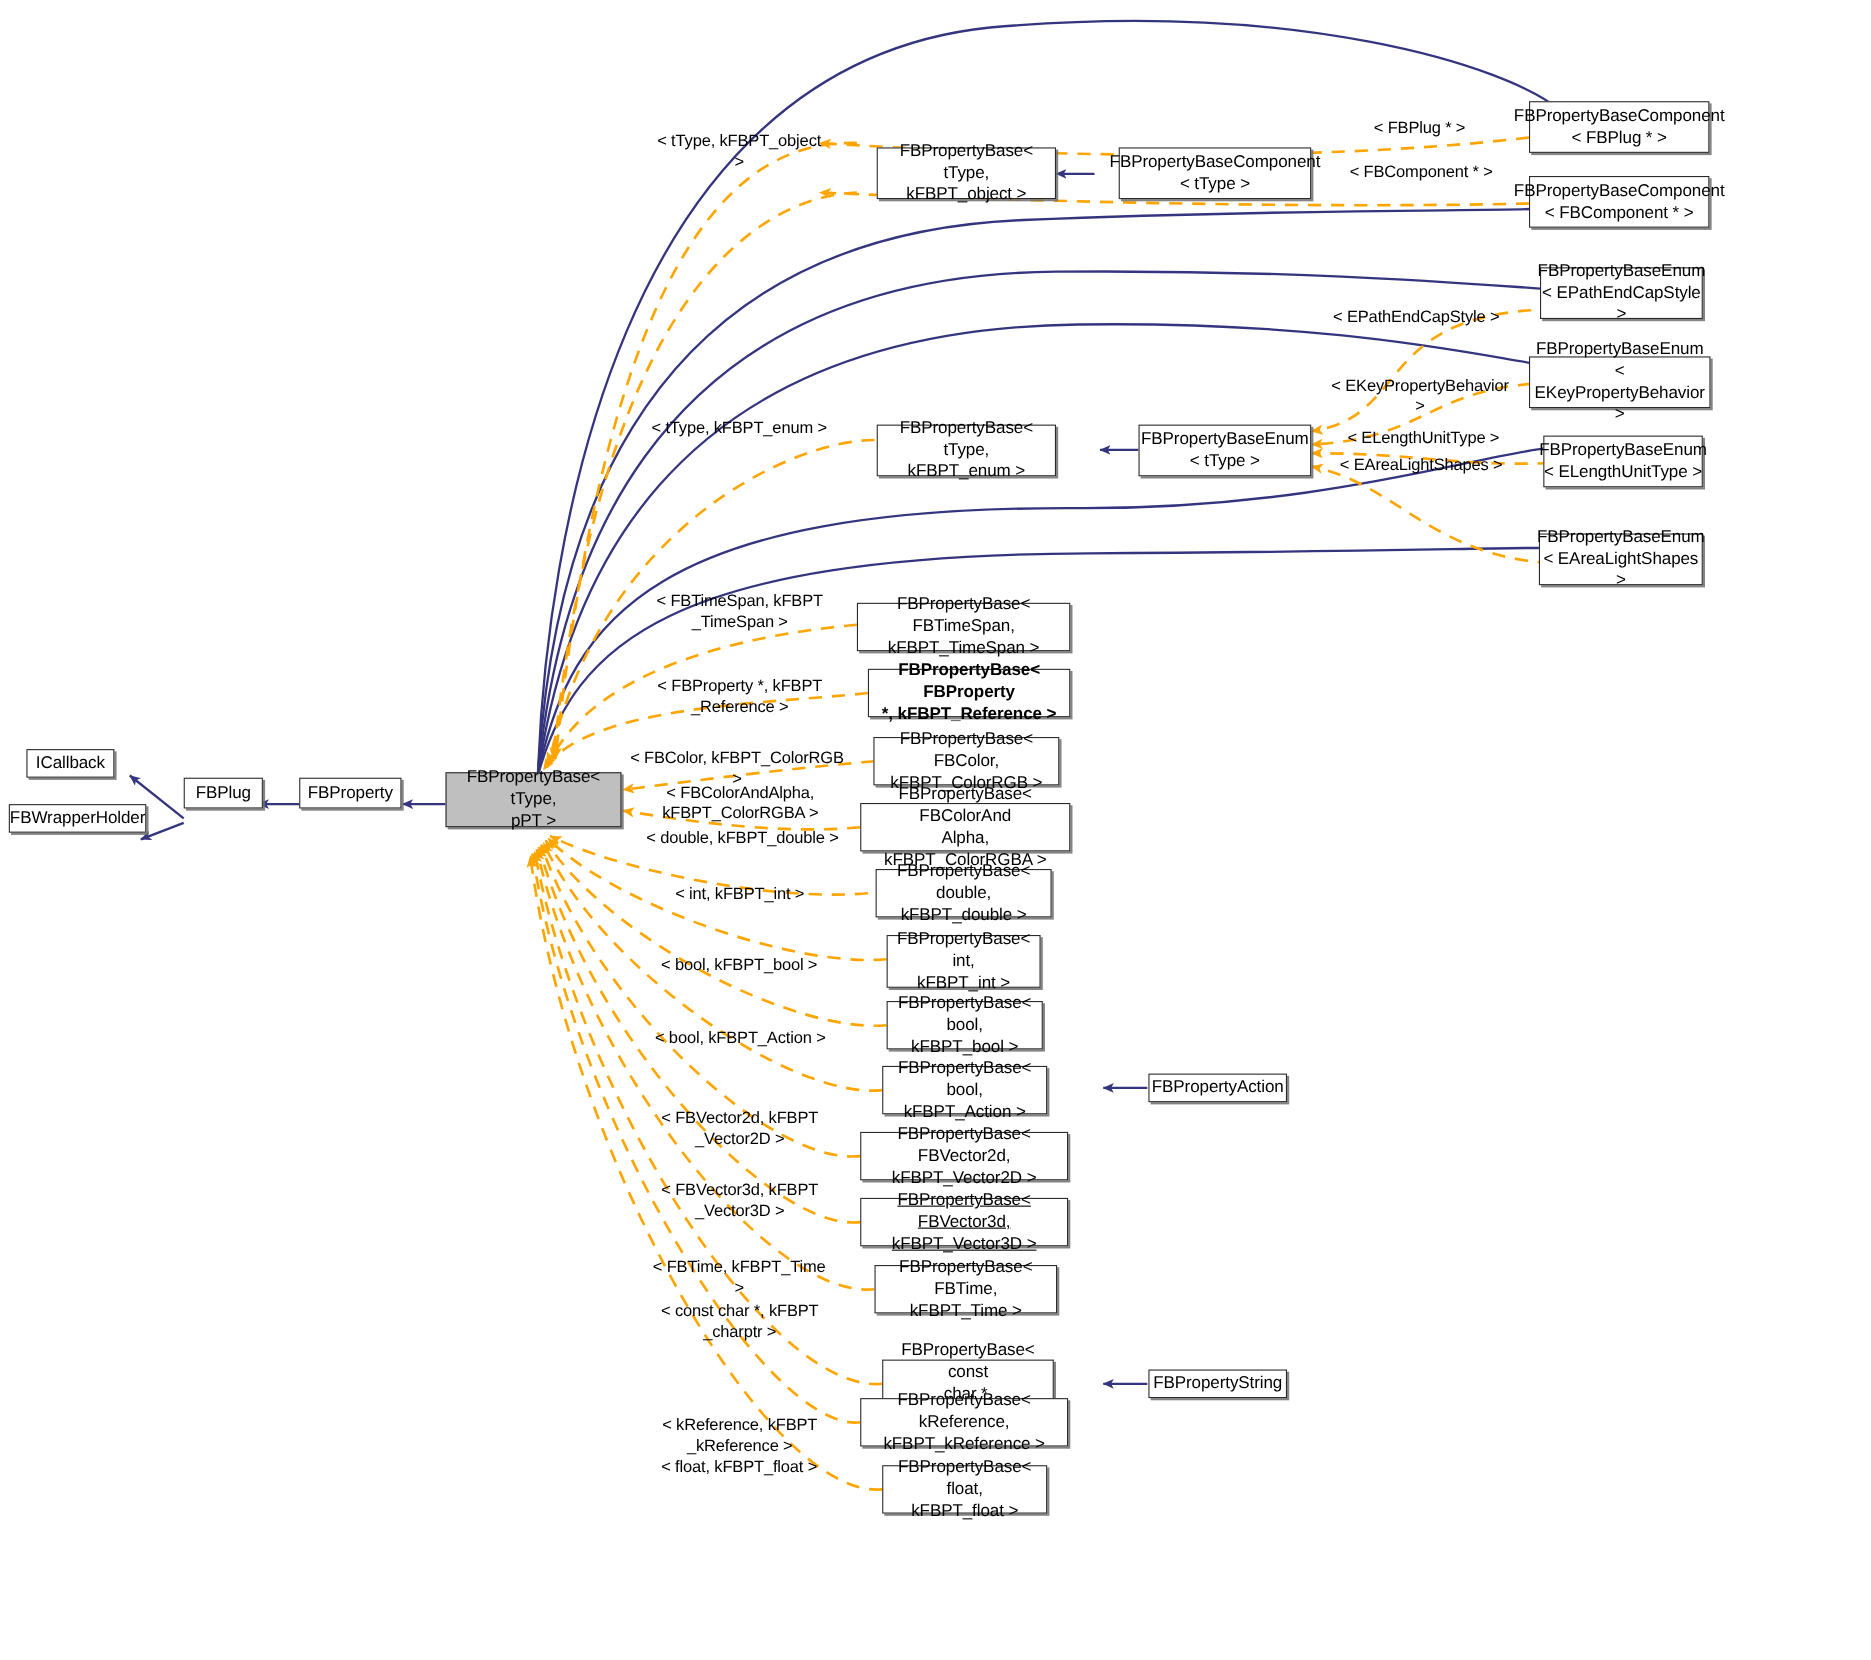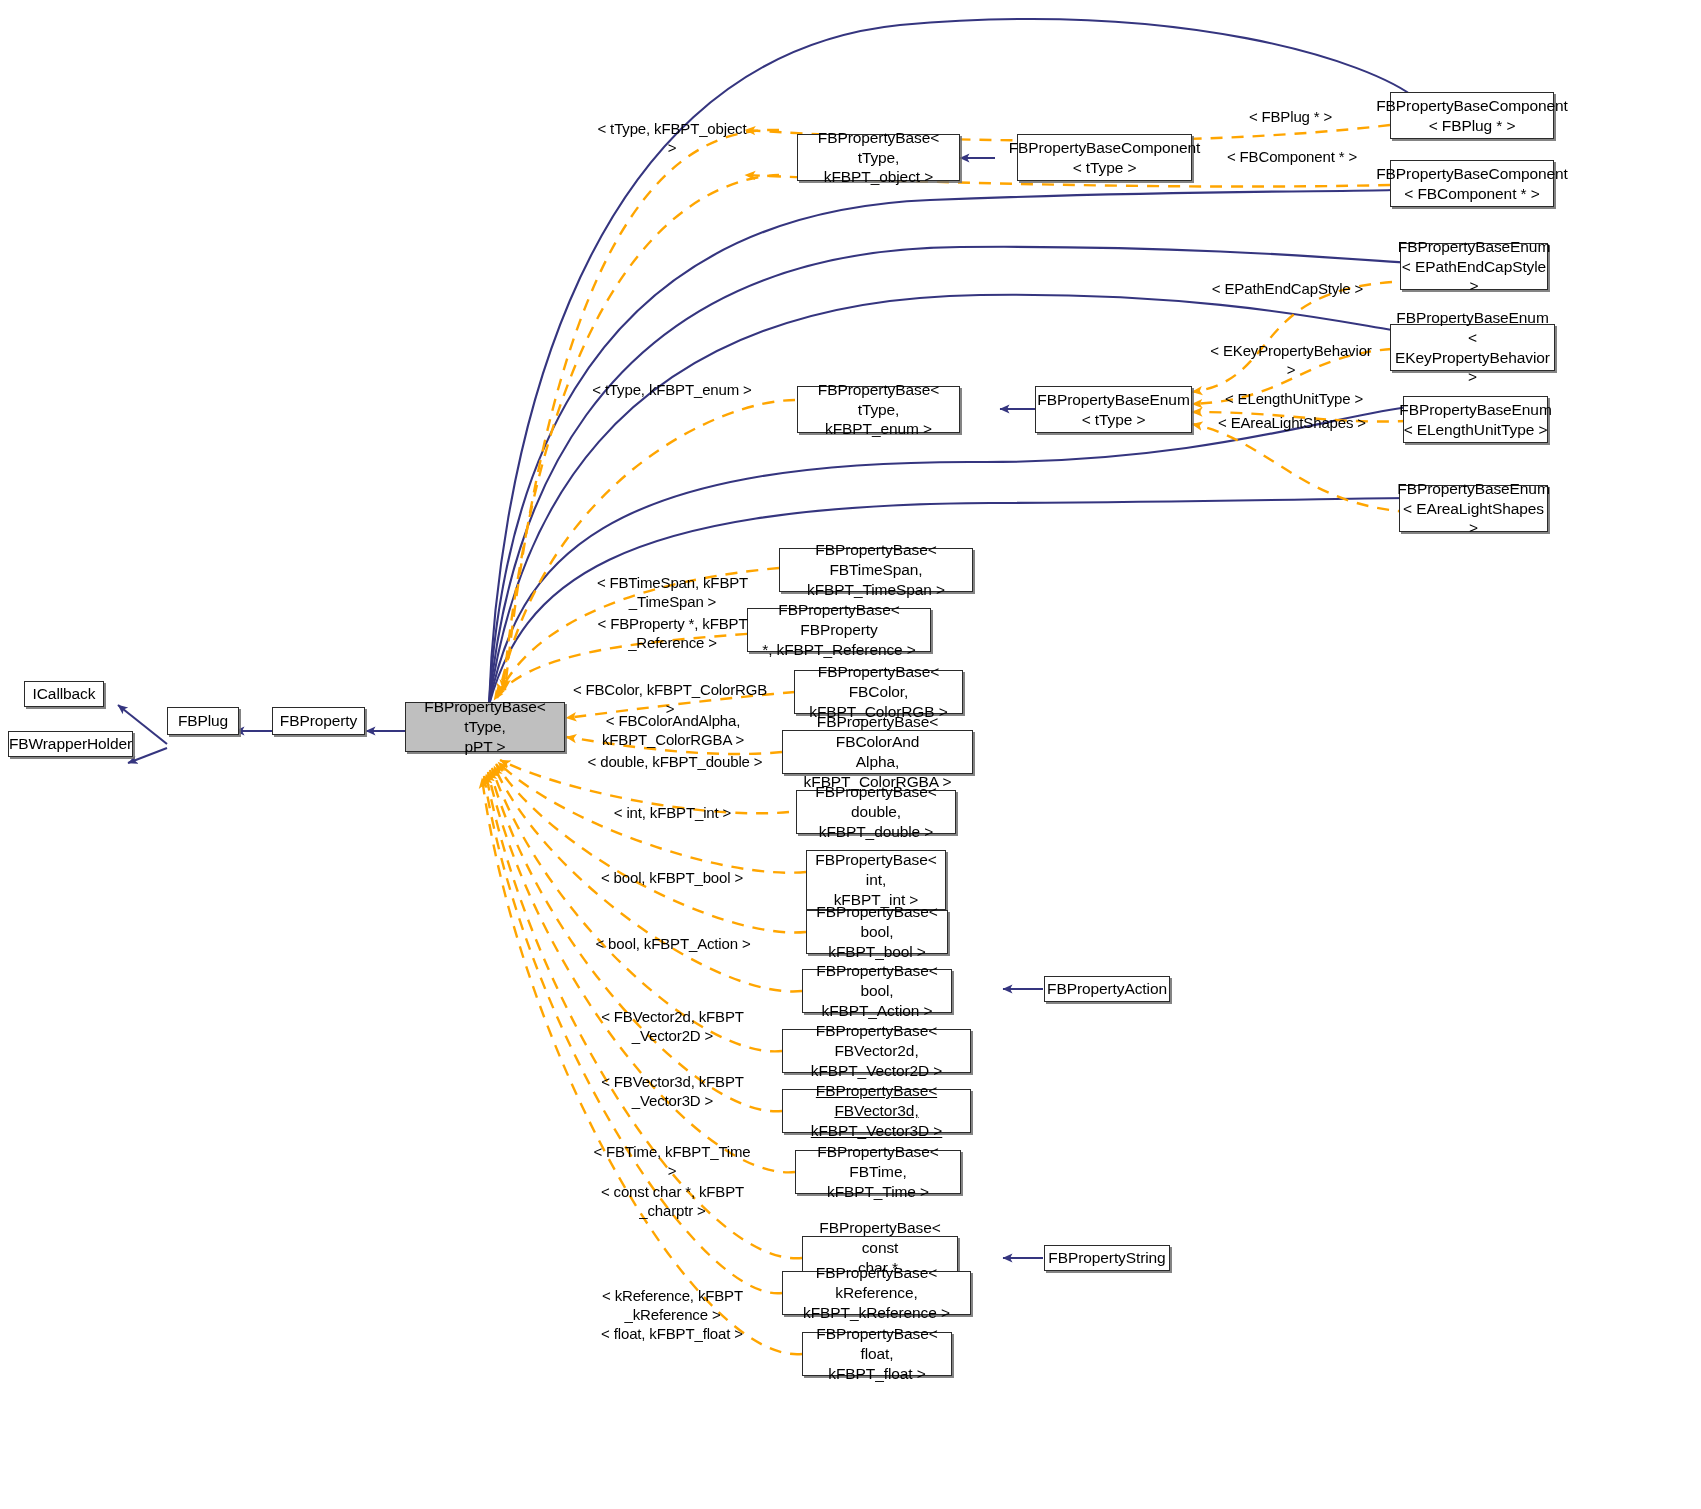--- a/index.html
+++ b/index.html
@@ -136,29 +136,29 @@
 &lt; EPathEndCapStyle &gt;</div>
   <div class="node" style="left:1390px; top:324px; width:165px; height:47px;">FBPropertyBaseEnum
 &lt; EKeyPropertyBehavior &gt;</div>
   <div class="node" style="left:1403px; top:396px; width:145px; height:47px;">FBPropertyBaseEnum
 &lt; ELengthUnitType &gt;</div>
   <div class="node" style="left:1399px; top:485px; width:149px; height:47px;">FBPropertyBaseEnum
 &lt; EAreaLightShapes &gt;</div>
 
   <div class="node" style="left:779px; top:548px;  width:194px; height:44px;">FBPropertyBase&lt; FBTimeSpan,
 kFBPT_TimeSpan &gt;</div>
-  <div class="node" style="left:747px; top:608px;  width:184px; height:44px;">FBPropertyBase&lt; FBProperty
+  <div class="node" style="left:789px; top:608px;  width:184px; height:44px;font-weight:bold;">FBPropertyBase&lt; FBProperty
 *, kFBPT_Reference &gt;</div>
   <div class="node" style="left:794px; top:670px;  width:169px; height:44px;">FBPropertyBase&lt; FBColor,
 kFBPT_ColorRGB &gt;</div>
   <div class="node" style="left:782px; top:730px;  width:191px; height:44px;text-align:center;">FBPropertyBase&lt; FBColorAnd
 Alpha, kFBPT_ColorRGBA &gt;</div>
   <div class="node" style="left:796px; top:790px;  width:160px; height:44px;">FBPropertyBase&lt; double,
 kFBPT_double &gt;</div>
-  <div class="node" style="left:806px; top:850px;  width:140px; height:60px;">FBPropertyBase&lt; int,
+  <div class="node" style="left:806px; top:850px;  width:140px; height:48px;">FBPropertyBase&lt; int,
 kFBPT_int &gt;</div>
   <div class="node" style="left:806px; top:910px;  width:142px; height:44px;">FBPropertyBase&lt; bool,
 kFBPT_bool &gt;</div>
   <div class="node" style="left:802px; top:969px;  width:150px; height:44px;">FBPropertyBase&lt; bool,
 kFBPT_Action &gt;</div>
   <div class="node" style="left:782px; top:1029px; width:189px; height:44px;">FBPropertyBase&lt; FBVector2d,
 kFBPT_Vector2D &gt;</div>
   <div class="node" style="left:782px; top:1089px; width:189px; height:44px;text-decoration:underline;">FBPropertyBase&lt; FBVector3d,
 kFBPT_Vector3D &gt;</div>
   <div class="node" style="left:795px; top:1150px; width:166px; height:44px;">FBPropertyBase&lt; FBTime,
@@ -176,21 +176,21 @@
   <div class="edge-label" style="left:592px;  top:120px; width:160px;">&lt; tType, kFBPT_object &gt;</div>
   <div class="edge-label" style="left:1238px; top:108px; width:105px;">&lt; FBPlug * &gt;</div>
   <div class="edge-label" style="left:1222px; top:148px; width:140px;">&lt; FBComponent * &gt;</div>
 
   <div class="edge-label" style="left:592px;  top:381px; width:160px;">&lt; tType, kFBPT_enum &gt;</div>
   <div class="edge-label" style="left:1210px; top:280px; width:155px;">&lt; EPathEndCapStyle &gt;</div>
   <div class="edge-label" style="left:1206px; top:342px; width:170px;">&lt; EKeyPropertyBehavior &gt;</div>
   <div class="edge-label" style="left:1218px; top:390px; width:152px;">&lt; ELengthUnitType &gt;</div>
   <div class="edge-label" style="left:1212px; top:414px; width:160px;">&lt; EAreaLightShapes &gt;</div>
 
-  <div class="edge-label" style="left:590px; top:538px;  width:165px;margin-top:36px;">&lt; FBTimeSpan, kFBPT
+  <div class="edge-label" style="left:590px; top:538px;  width:165px;">&lt; FBTimeSpan, kFBPT
 _TimeSpan &gt;</div>
   <div class="edge-label" style="left:590px; top:615px;  width:165px;">&lt; FBProperty *, kFBPT
 _Reference &gt;</div>
   <div class="edge-label" style="left:570px; top:681px;  width:200px;">&lt; FBColor, kFBPT_ColorRGB &gt;</div>
   <div class="edge-label" style="left:588px; top:712px;  width:170px;">&lt; FBColorAndAlpha,
 kFBPT_ColorRGBA &gt;</div>
   <div class="edge-label" style="left:585px; top:753px;  width:180px;">&lt; double, kFBPT_double &gt;</div>
   <div class="edge-label" style="left:600px; top:804px;  width:145px;">&lt; int, kFBPT_int &gt;</div>
   <div class="edge-label" style="left:592px; top:869px;  width:160px;">&lt; bool, kFBPT_bool &gt;</div>
   <div class="edge-label" style="left:588px; top:935px;  width:170px;">&lt; bool, kFBPT_Action &gt;</div>

